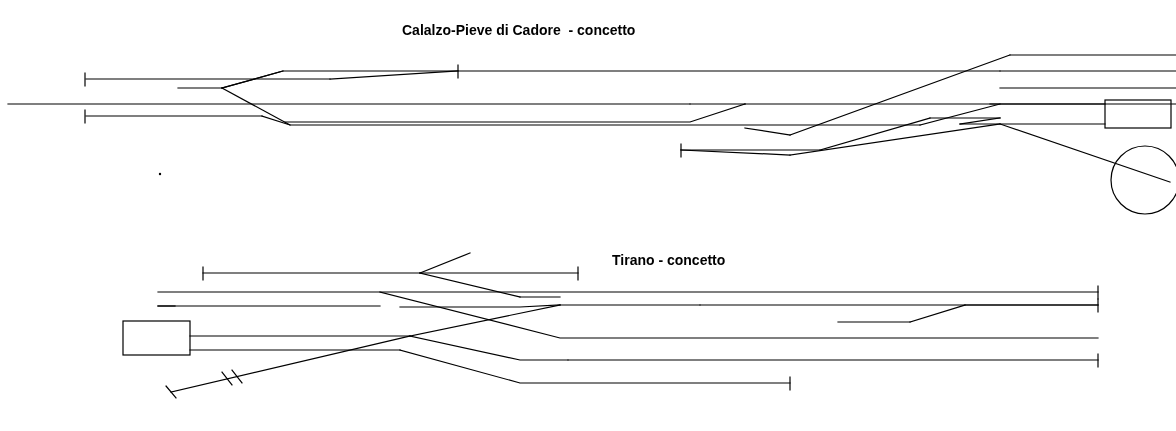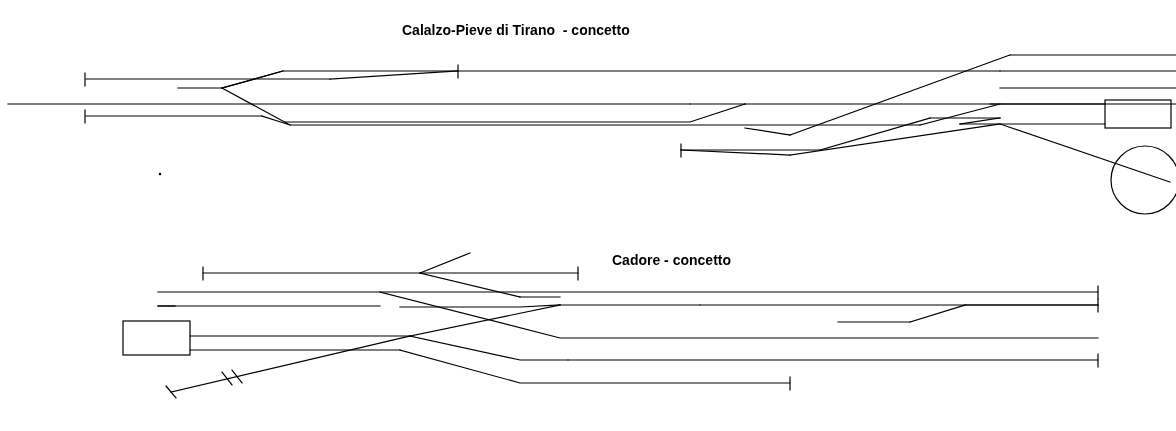--- a/index.html
+++ b/index.html
@@ -134,15 +134,15 @@
     <path d="M 1098 299 L 1098 312"></path>
     <path d="M 1098 354 L 1098 367"></path>
     <path d="M 790 377 L 790 390"></path>
     <path d="M 166 386 L 176 398"></path>
 
     <path d="M 222 372 L 232 385"></path>
     <path d="M 232 370 L 242 383"></path>
   </g>
 </svg>
 
-<div class="diagram-title" id="title-calalzo">Calalzo-Pieve di Tirano  - concetto</div>
+<div class="diagram-title" id="title-calalzo">Calalzo-Pieve di Cadore  - concetto</div>
 
-<div class="diagram-title" id="title-tirano">Cadore - concetto</div>
+<div class="diagram-title" id="title-tirano">Tirano - concetto</div>
 
 </body></html>

